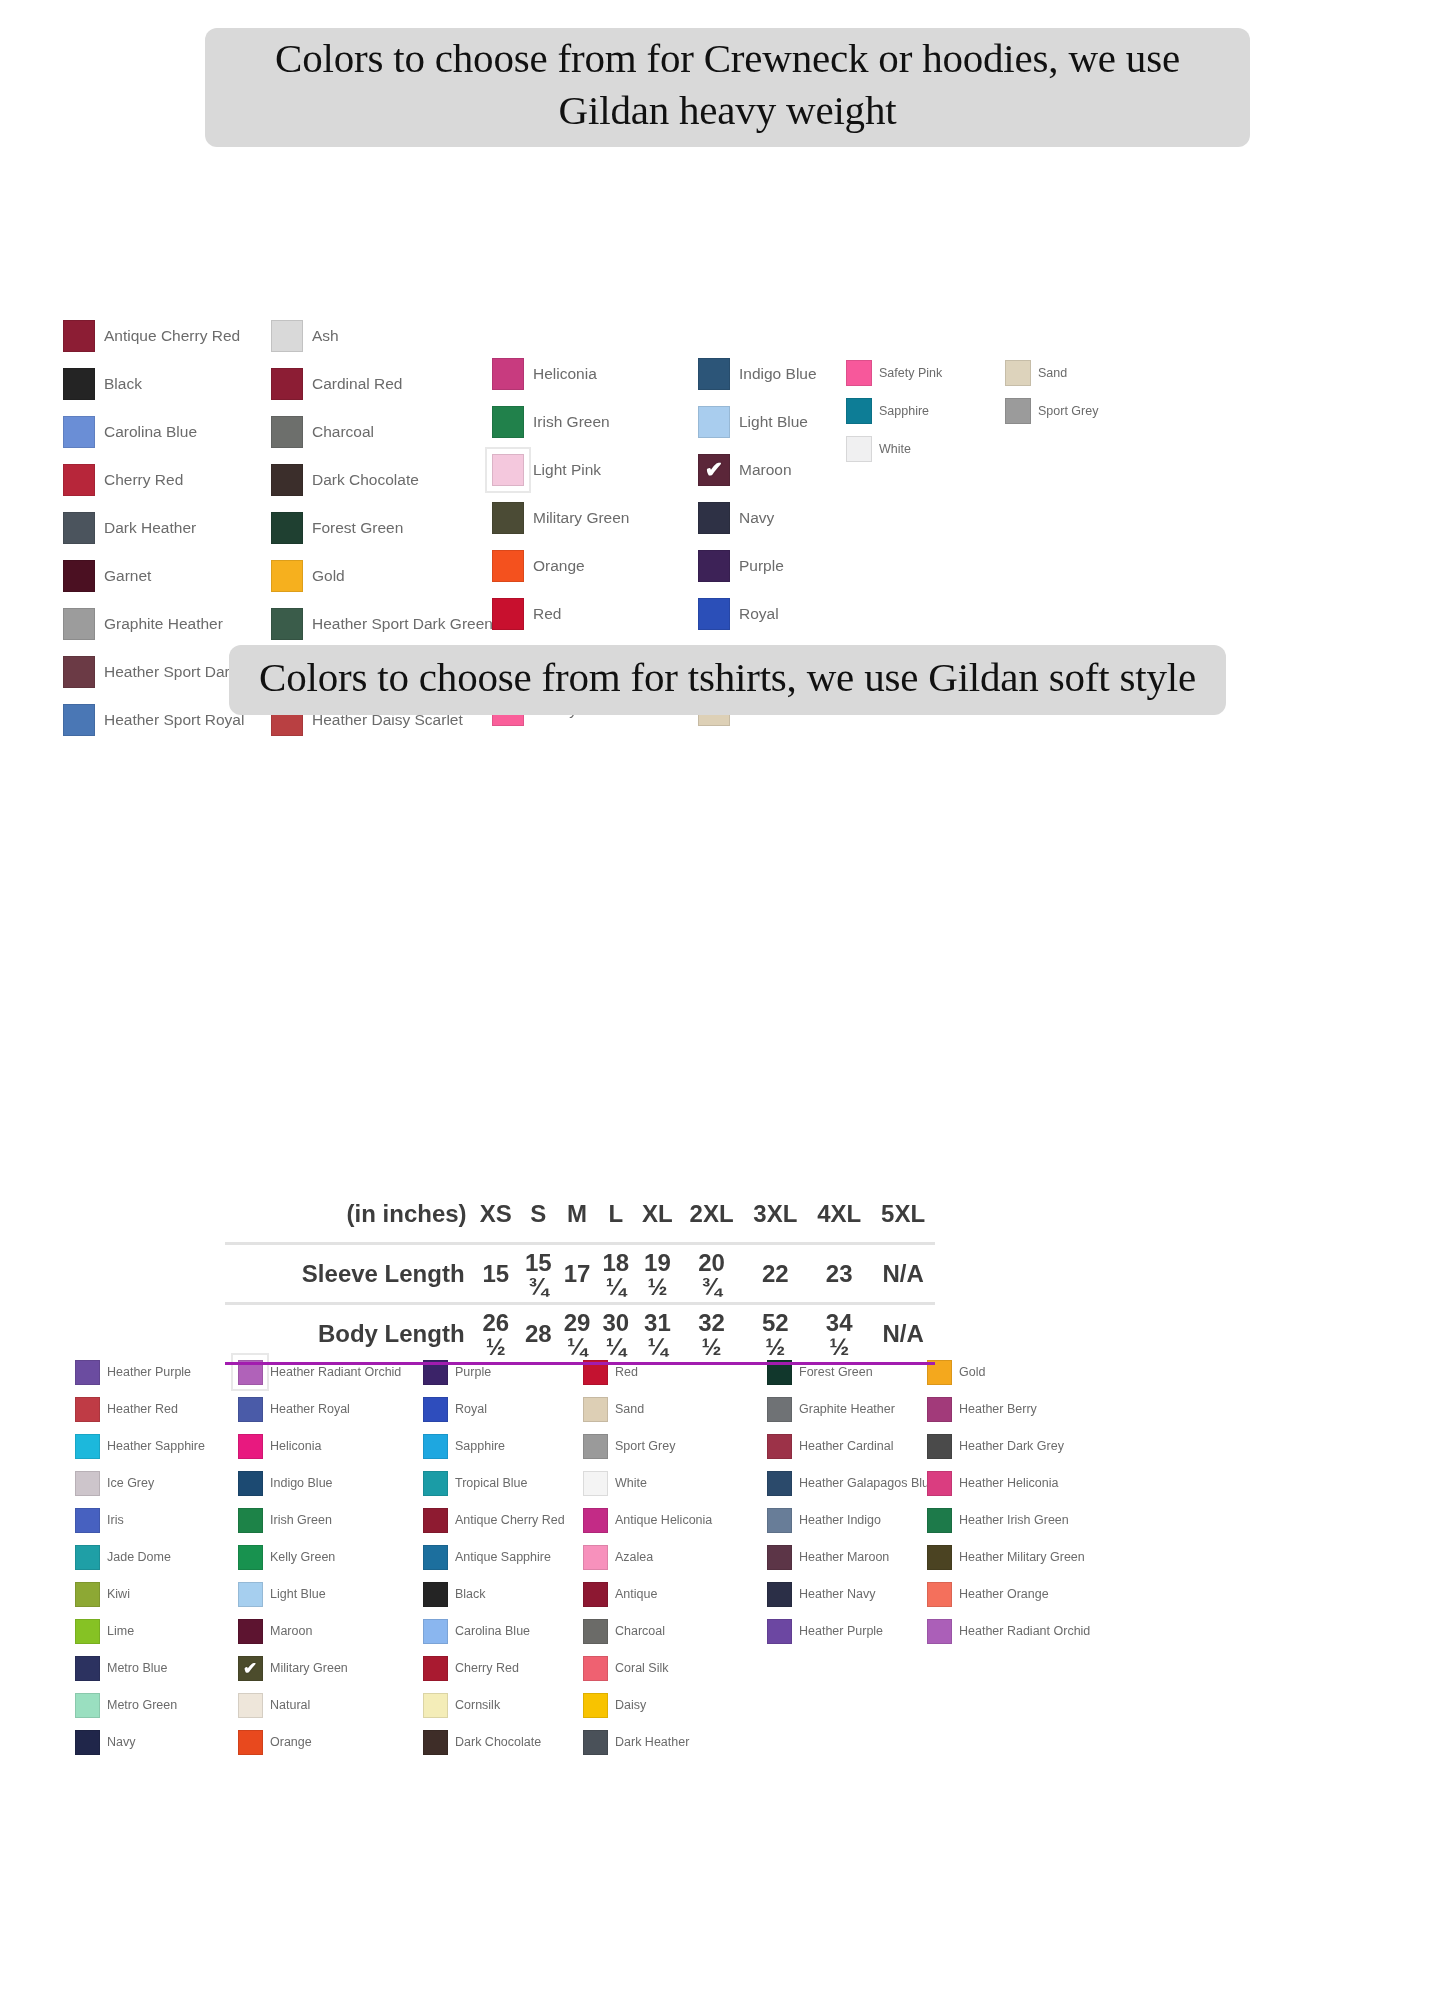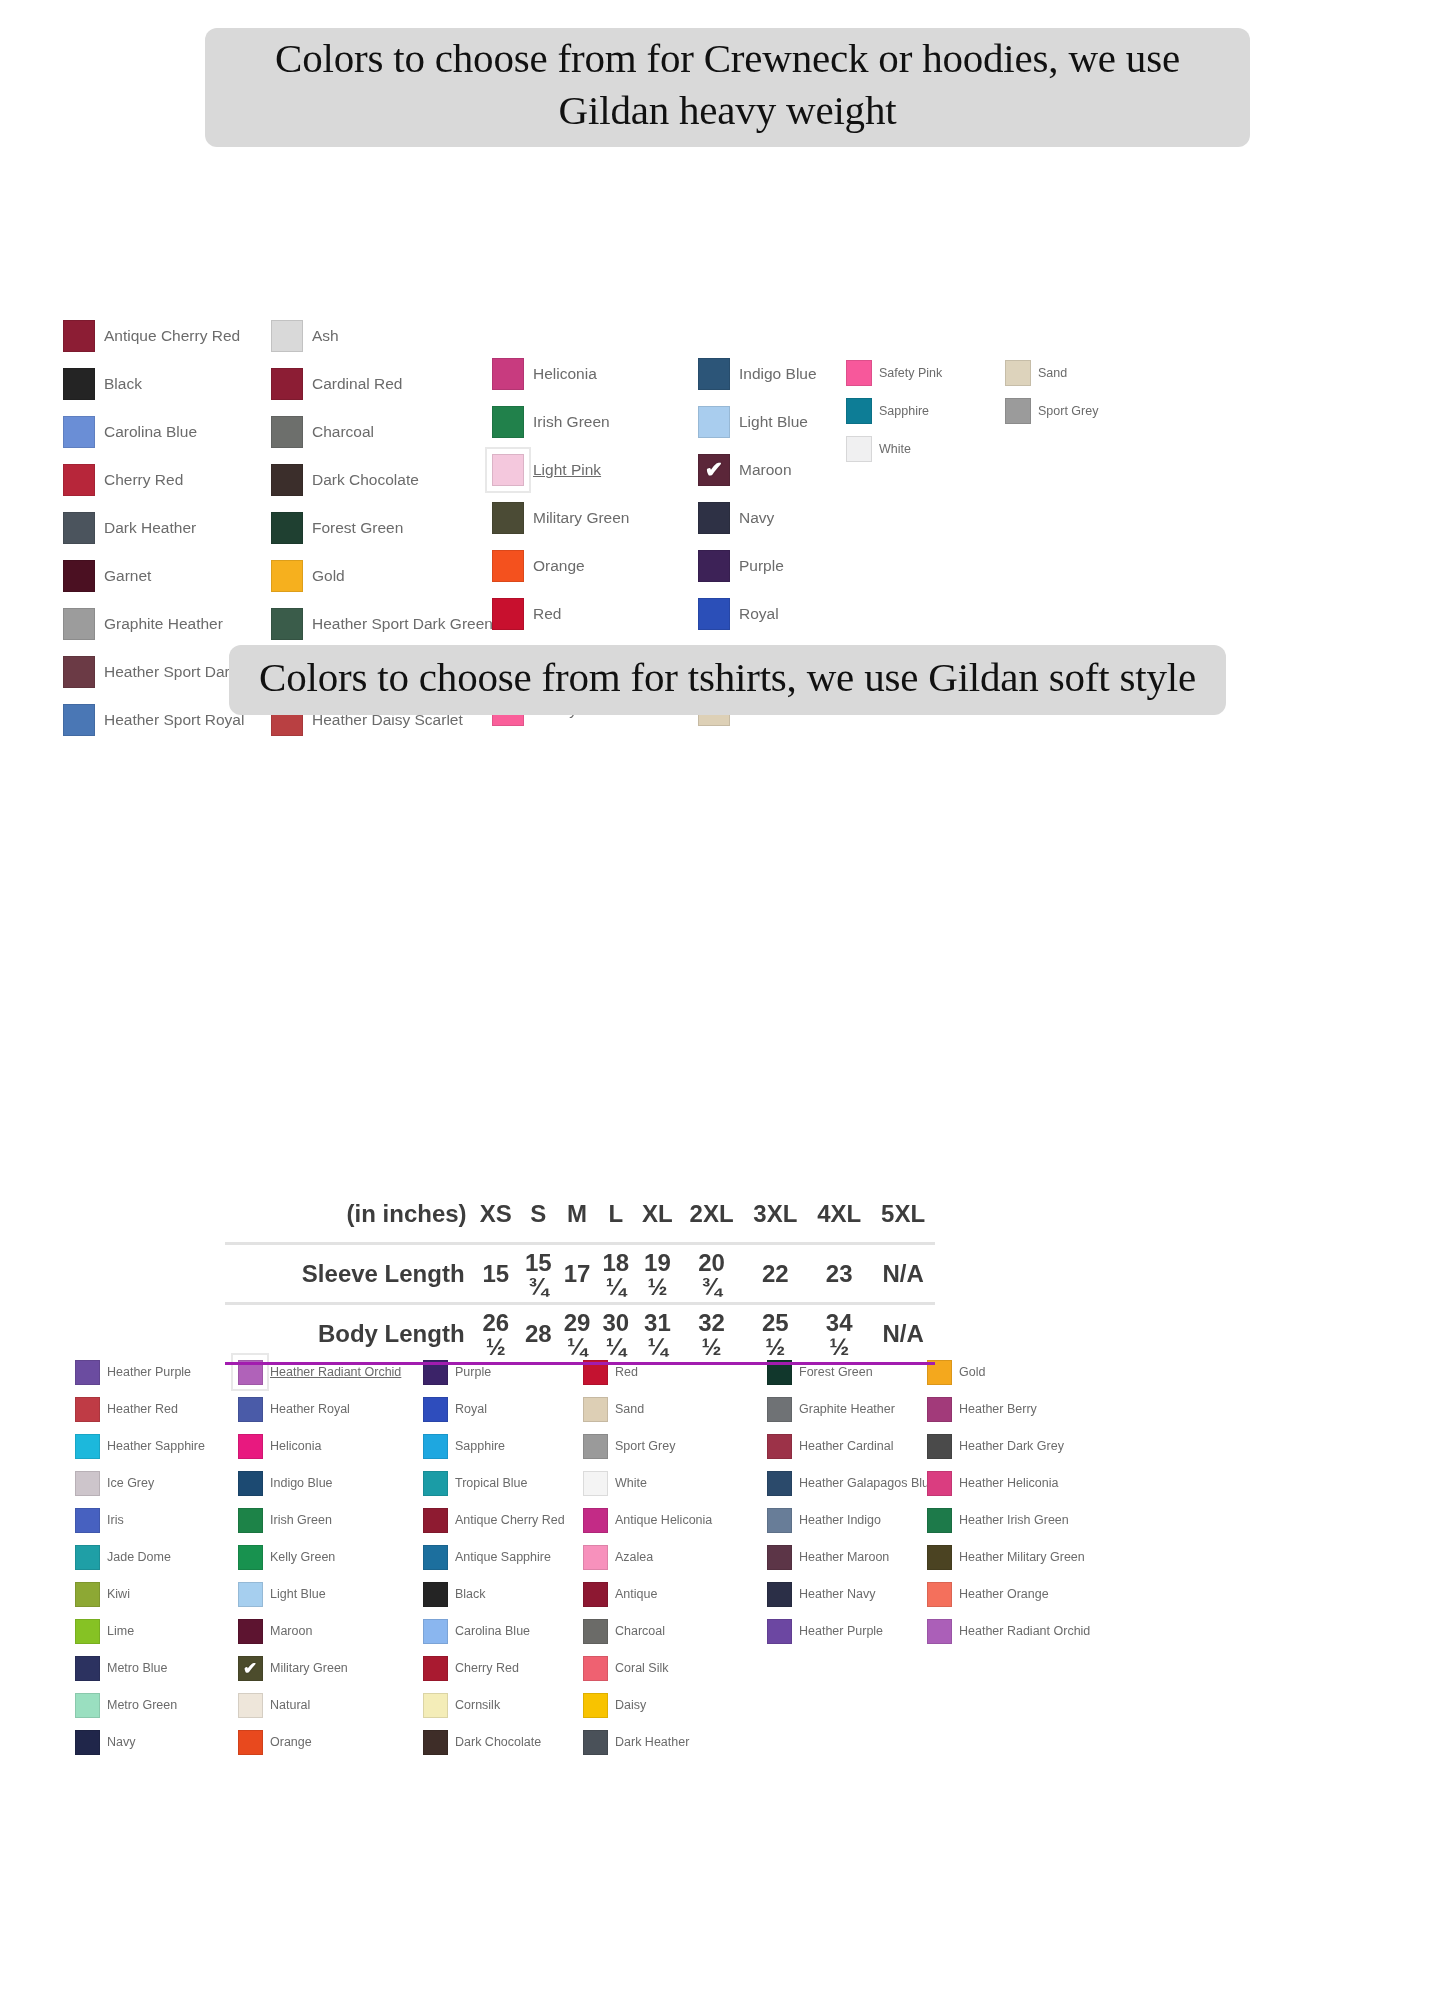--- a/index.html
+++ b/index.html
@@ -72,21 +72,21 @@
   }
   .chip-slot.selected {
     outline: 2px solid #e8e8e8;
     background: #ffffff;
     box-shadow: 0 0 0 1px #cfcfcf;
   }
   .swatch-label {
     color: #6b6b6b;
     white-space: nowrap;
   }
-  .swatch-row.selected .swatch-label { text-decoration: underline; }
+  .swatch-row.selected .swatch-label { }
 
   
   .sec-crew .chip { width: 32px; height: 32px; }
   .sec-crew .chip-slot { width: 42px; height: 42px; }
   .sec-crew .chip .check { font-size: 22px; }
   .sec-crew .swatch-label { font-size: 15.5px; margin-left: 4px; }
   .sec-crew .swatch-row { height: 48px; }
 
   
   .sec-crew .small .chip { width: 26px; height: 26px; }
@@ -852,21 +852,21 @@
             </span></td>
           <td><span class="frac">
               <span class="whole">31</span>
               <span class="part">¼</span>
             </span></td>
           <td><span class="frac">
               <span class="whole">32</span>
               <span class="part">½</span>
             </span></td>
           <td><span class="frac">
-              <span class="whole">25</span>
+              <span class="whole">52</span>
               <span class="part">½</span>
             </span></td>
           <td><span class="frac">
               <span class="whole">34</span>
               <span class="part">½</span>
             </span></td>
           <td>N/A</td>
         </tr>
       </tbody>
   </table>

